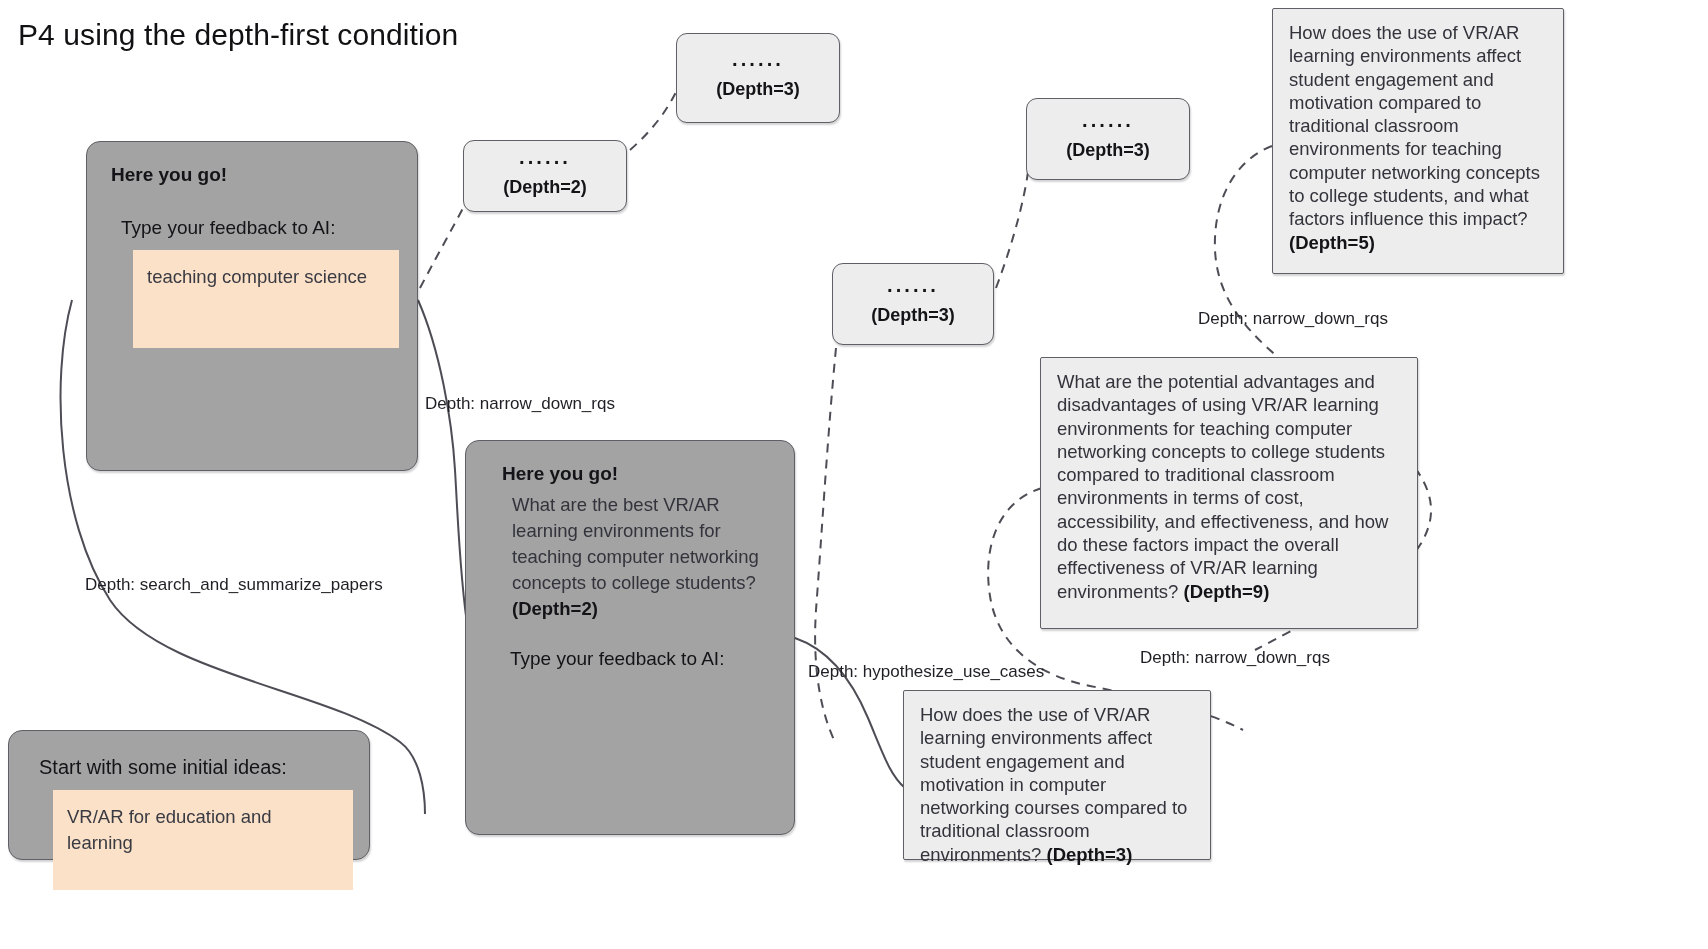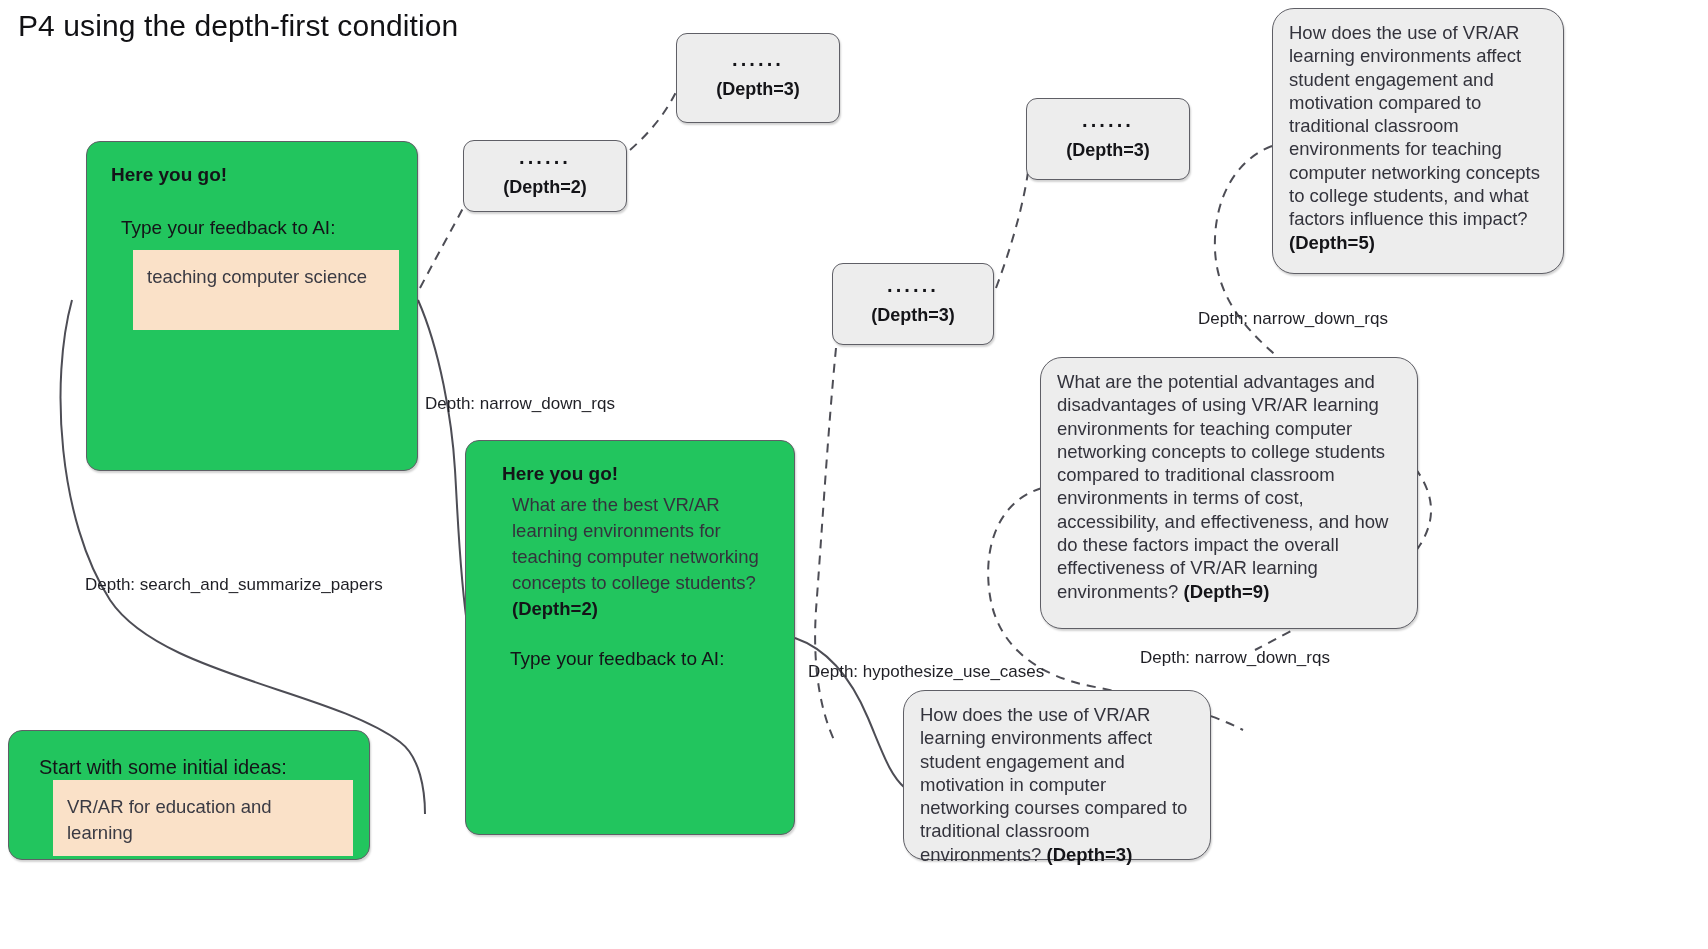--- a/index.html
+++ b/index.html
@@ -2,36 +2,36 @@
 <html><head>
 <meta charset="utf-8">
 <style>
   html,body{margin:0;padding:0;background:#ffffff;}
   body{width:1708px;height:949px;position:relative;overflow:hidden;
        font-family:"Liberation Sans","DejaVu Sans",sans-serif;color:#1f1f25;}
 
   #canvas{position:absolute;inset:0;width:1708px;height:949px;}
   svg.edges{position:absolute;left:0;top:0;width:1708px;height:949px;overflow:visible;pointer-events:none;}
 
-  .title{position:absolute;left:18px;top:7px;font-size:30px;line-height:38px;
+  .title{position:absolute;left:18px;top:16px;font-size:30px;line-height:38px;
          color:#111114;letter-spacing:0.1px;white-space:nowrap;}
 
   
   .card{position:absolute;box-sizing:border-box;border-radius:14px;
-        background:#22c55e;border:1.6px solid #5f5f66;
+        background:#a3a3a3;border:1.6px solid #5f5f66;
         box-shadow:1px 2px 2px rgba(0,0,0,0.18);}
   .card .hdr{font-weight:bold;font-size:19px;line-height:25px;color:#141418;}
   .card .q{font-size:18.5px;line-height:26px;color:#33333c;}
   .card .q b{font-weight:bold;color:#141418;}
   .card .fbhdr{font-weight:normal;font-size:19px;line-height:25px;color:#141418;}
   .feedback{background:#fae1c8;font-size:18.5px;line-height:26px;color:#3a3a43;
             box-sizing:border-box;}
 
   
-  .gcard{position:absolute;box-sizing:border-box;border-radius:22px;
+  .gcard{position:absolute;box-sizing:border-box;border-radius:2px;
          background:#ededed;border:1.6px solid #5f5f66;
          box-shadow:1px 2px 2px rgba(0,0,0,0.18);
          font-size:18.5px;line-height:23.3px;color:#33333c;}
   .gcard b{font-weight:bold;color:#141418;}
 
   
   .ebox{position:absolute;box-sizing:border-box;border-radius:11px;
         background:#ededed;border:1.6px solid #5f5f66;
         box-shadow:1px 2px 2px rgba(0,0,0,0.18);
         display:flex;flex-direction:column;align-items:center;justify-content:center;}
@@ -66,34 +66,34 @@
     <path d="M 1042,488 C 1000,500 982,545 990,596 C 998,648 1040,676 1090,686 C 1150,698 1205,710 1243,730" fill="none" stroke="#4d4d55" stroke-width="2" stroke-dasharray="9,7"></path>
 
     <path d="M 1272,146 C 1235,160 1213,200 1215,250 C 1218,310 1260,350 1350,410 C 1430,465 1445,505 1420,545 C 1400,578 1330,610 1255,650" fill="none" stroke="#4d4d55" stroke-width="2" stroke-dasharray="9,7"></path>
   </svg>
 
   <div class="title">P4 using the depth-first condition</div>
 
   <div class="card" style="left:86px;top:141px;width:332px;height:330px;padding:20px 22px 0 24px;">
     <div class="hdr">Here you go!</div>
     <div class="fbhdr" style="margin-top:28px;padding-left:10px;">Type your feedback to AI:</div>
-    <div class="feedback" style="margin-top:10px;margin-left:22px;width:266px;height:80px;padding:14px 12px 0 14px;">teaching computer science</div>
+    <div class="feedback" style="margin-top:10px;margin-left:22px;width:266px;height:98px;padding:14px 12px 0 14px;">teaching computer science</div>
   </div>
 
   <div class="card" style="left:465px;top:440px;width:330px;height:395px;padding:20px 22px 0 22px;">
     <div class="hdr" style="padding-left:14px;">Here you go!</div>
     <div class="q" style="margin-top:6px;padding-left:24px;">
       <span>What are the best VR/AR learning environments for teaching computer networking concepts to college students? </span><b>(Depth=2)</b>
     </div>
     <div class="fbhdr" style="margin-top:24px;padding-left:22px;">Type your feedback to AI:</div>
   </div>
 
   <div class="card" style="left:8px;top:730px;width:362px;height:130px;padding:23px 20px 0 22px;">
     <div style="font-size:20px;line-height:26px;color:#141418;padding-left:8px;">Start with some initial ideas:</div>
-    <div class="feedback" style="margin-left:22px;width:300px;height:76px;padding:14px 12px 0 14px;">VR/AR for education and learning</div>
+    <div class="feedback" style="margin-top:10px;margin-left:22px;width:300px;height:100px;padding:14px 12px 0 14px;">VR/AR for education and learning</div>
   </div>
 
   <div class="gcard" style="left:1272px;top:8px;width:292px;height:266px;padding:12px 14px 0 16px;">
     <span>How does the use of VR/AR learning environments affect student engagement and motivation compared to traditional classroom environments for teaching computer networking concepts to college students, and what factors influence this impact? </span><b>(Depth=5)</b>
   </div>
 
   <div class="gcard" style="left:1040px;top:357px;width:378px;height:272px;padding:12px 14px 0 16px;">
     <span>What are the potential advantages and disadvantages of using VR/AR learning environments for teaching computer networking concepts to college students compared to traditional classroom environments in terms of cost, accessibility, and effectiveness, and how do these factors impact the overall effectiveness of VR/AR learning environments? </span><b>(Depth=9)</b>
   </div>
 

